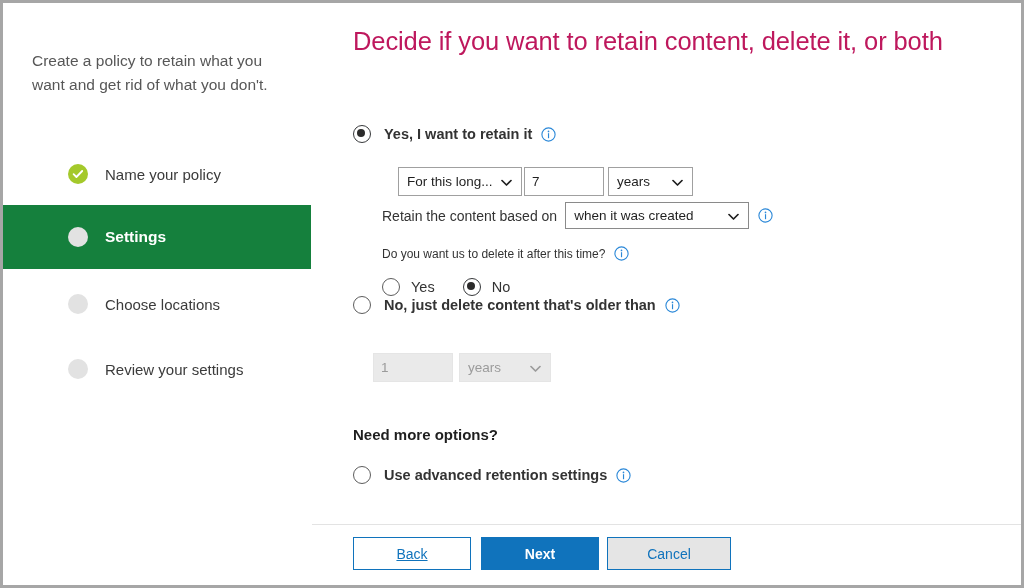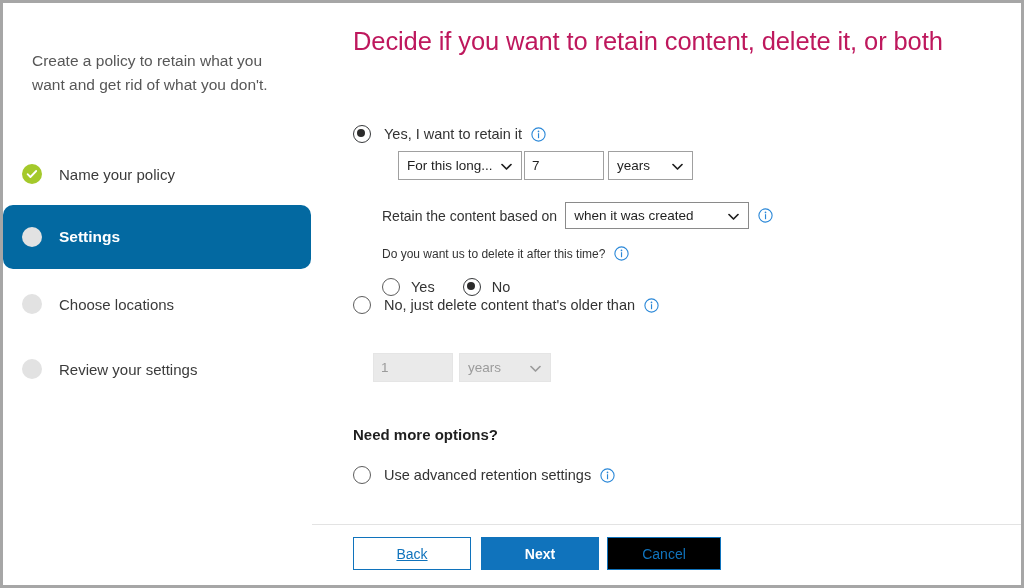--- a/index.html
+++ b/index.html
@@ -43,23 +43,24 @@
     color: #575757;
   }
 
   .step {
     position: absolute;
     left: 0;
     width: 308px;
     height: 64px;
     display: flex;
     align-items: center;
+    padding-left: 46px;
   }
   .step-1 { top: 139px; }
-  .step-2 { top: 202px; background: #0369a1; border-radius: 10px; }
+  .step-2 { top: 202px; background: #15803d; }
   .step-3 { top: 269px; }
   .step-4 { top: 334px; }
 
   .step-bullet {
     width: 20px;
     height: 20px;
     border-radius: 50%;
     margin-left: 19px;
     flex: none;
     position: relative;
@@ -143,36 +144,37 @@
   }
   .opt-retain { left: 41px; top: 17px; }
   .opt-delete { left: 41px; top: 188px; }
   .opt-advanced { left: 41px; top: 358px; }
 
   .opt-label {
     margin-left: 13px;
     font-size: 14.5px;
     color: #333333;
     white-space: nowrap;
+    font-weight: bold;
   }
 
   
   .info-icon {
     margin-left: 9px;
     flex: none;
     width: 15px;
     height: 15px;
     display: inline-block;
   }
 
   
   .controls-row {
     position: absolute;
     left: 70px;
-    top: 43px;
+    top: 59px;
     display: flex;
     align-items: center;
     padding-left: 16px;
   }
 
   .sel {
     height: 29px;
     border: 1px solid #a0a0a0;
     background: #ffffff;
     font-size: 13.5px;
@@ -323,22 +325,22 @@
   .btn-next {
     left: 169px;
     width: 118px;
     background: #1073bc;
     border: 1px solid #1073bc;
     color: #ffffff;
     font-weight: bold;
   }
   .btn-cancel {
     left: 295px;
-    width: 114px;
-    background: #000000;
+    width: 124px;
+    background: #e5e5e5;
     border: 1px solid #1073bc;
     color: #1073bc;
   }
 </style>
 </head>
 <body>
 
 <div class="screen">
 
   <div class="sidebar">

